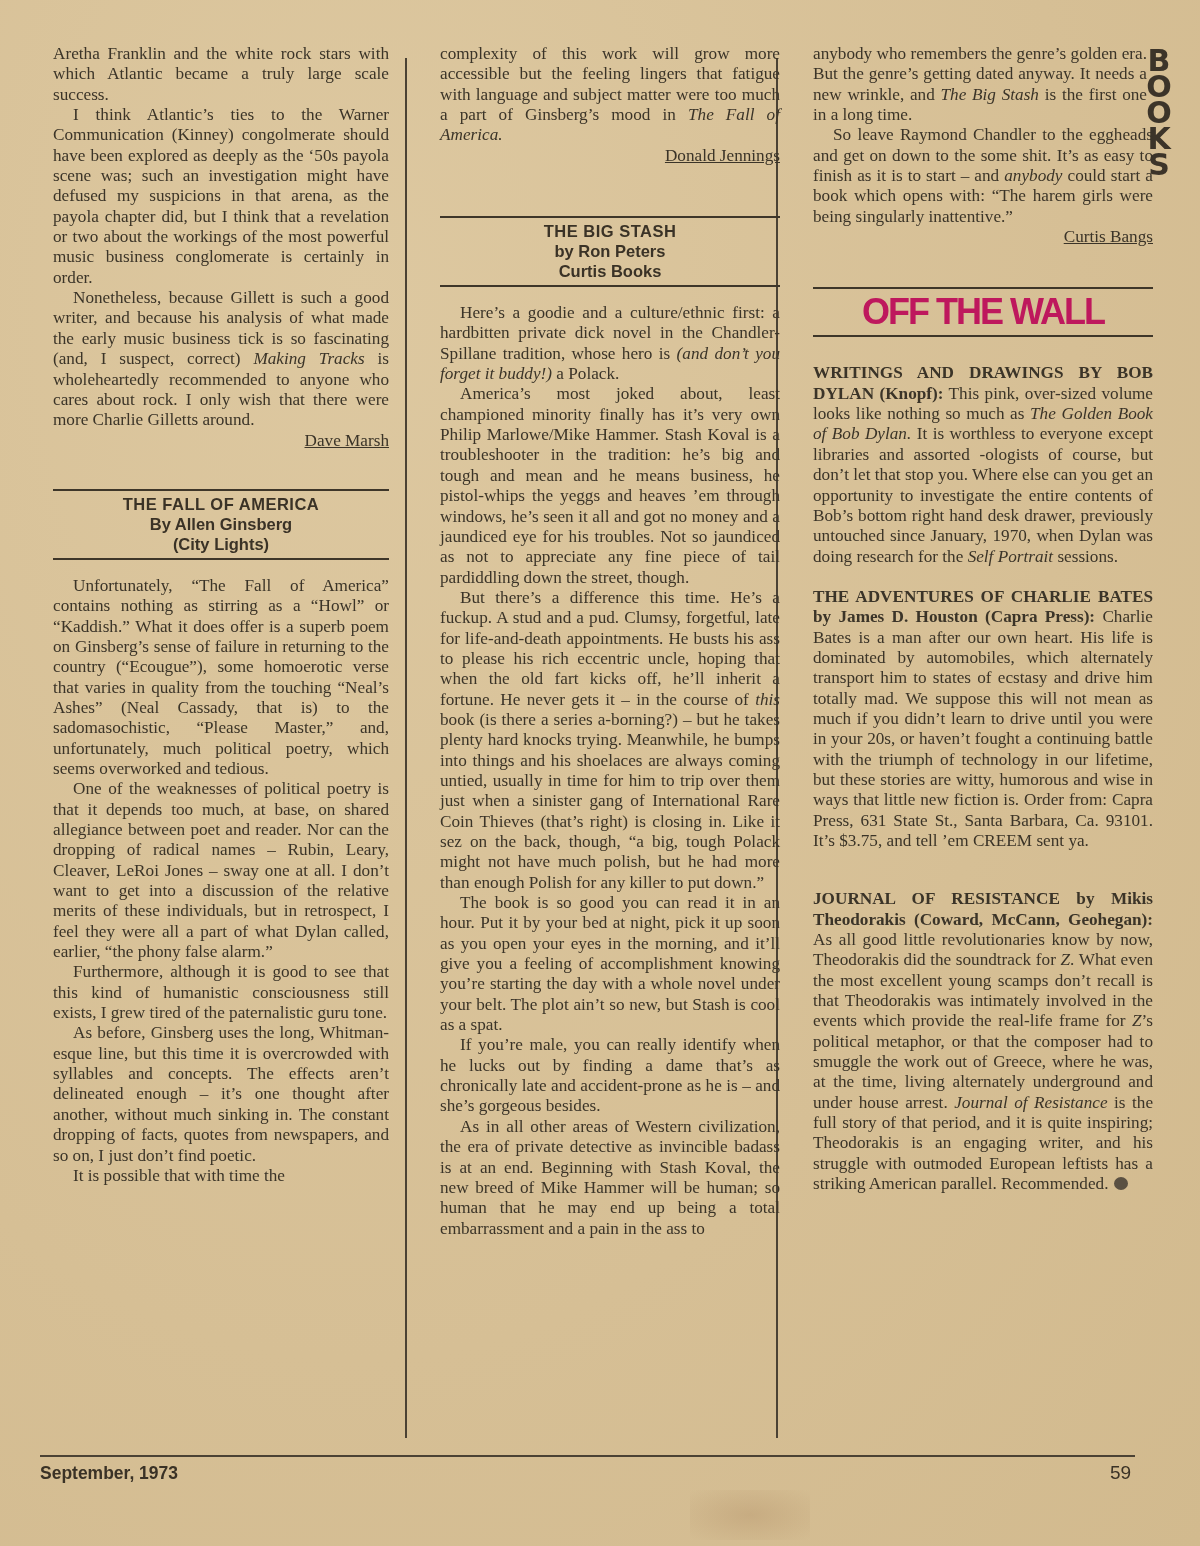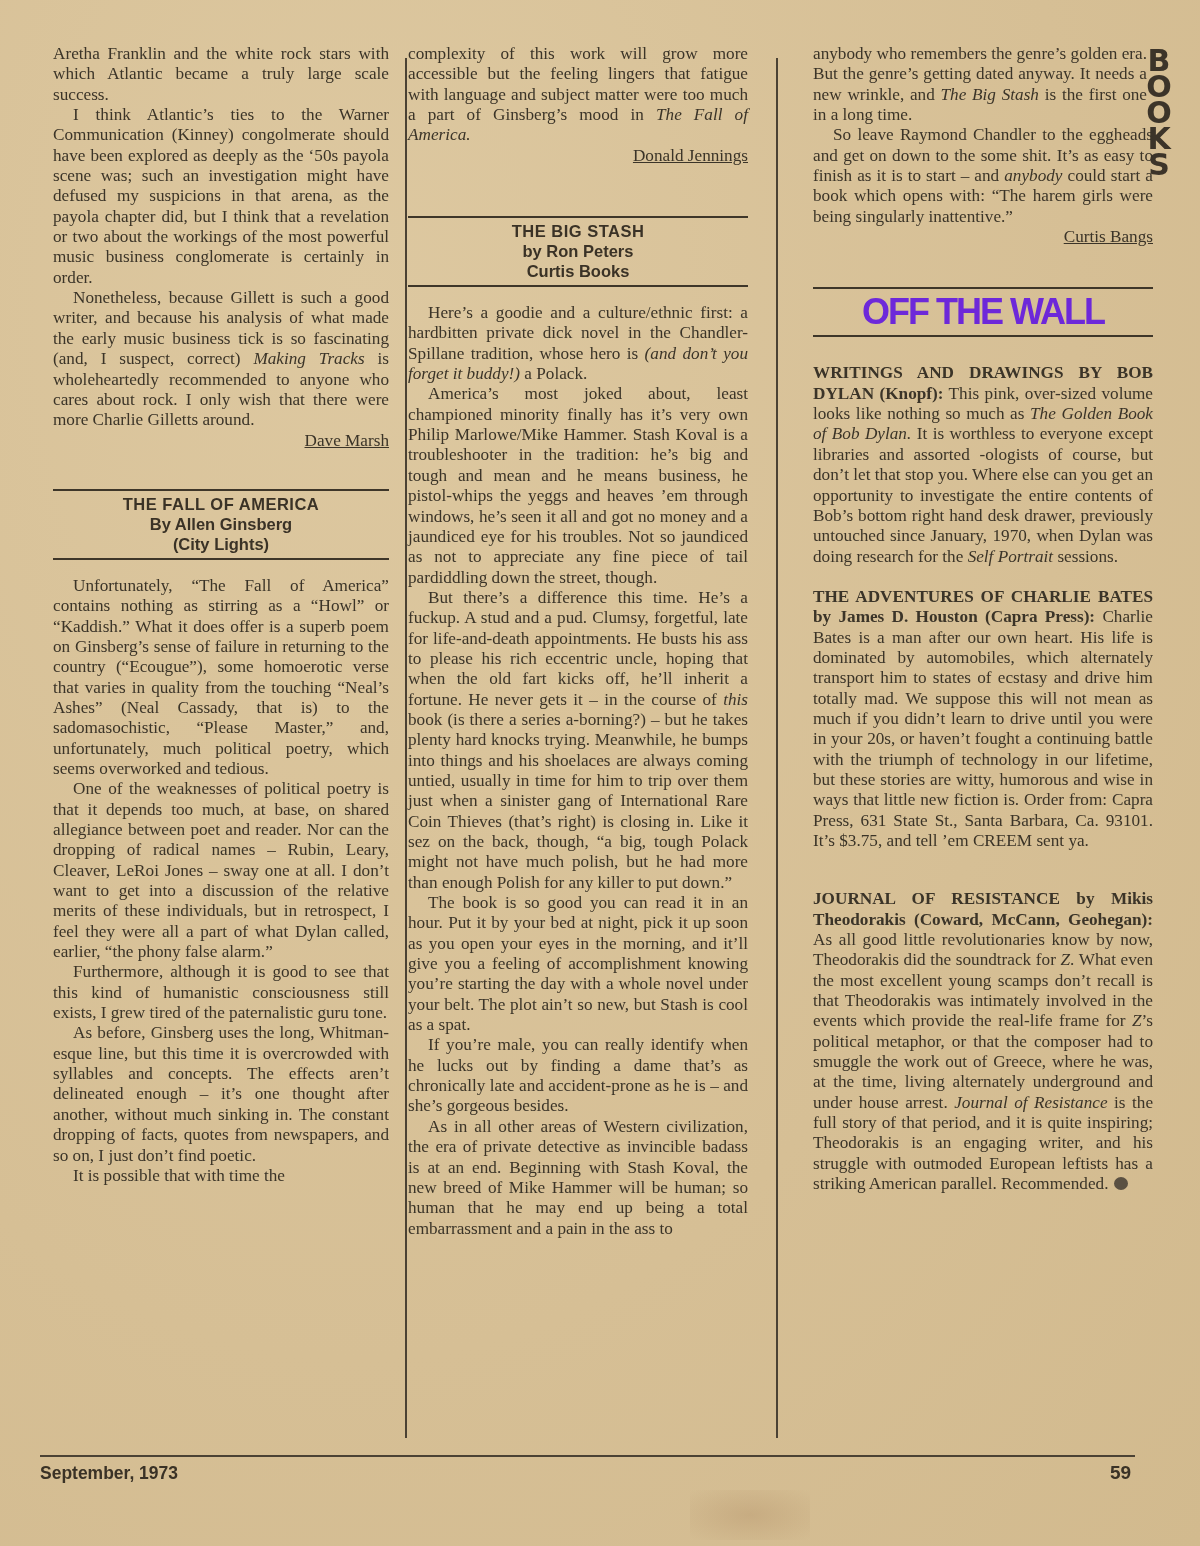--- a/index.html
+++ b/index.html
@@ -14,21 +14,21 @@
   }
   .col {
     position: absolute;
     top: 44px;
     font-size: 17.2px;
     line-height: 20.35px;
     text-align: justify;
     hyphens: manual;
   }
   .col1 { left: 53px; width: 336px; }
-  .col2 { left: 408px; width: 340px; }
+  .col2 { left: 440px; width: 340px; }
   .col3 { left: 813px; width: 340px; }
   .vrule {
     position: absolute; top: 58px; width: 1.5px; height: 1380px;
     background: #4b4234;
   }
   .vr1 { left: 405px; }
   .vr2 { left: 776px; }
   p { margin: 0; text-indent: 20px; }
   p.noindent { text-indent: 0; }
   .sig { text-align: right; text-indent: 0; text-decoration: underline; }
@@ -50,21 +50,21 @@
     border-top: 2px solid #3e3629;
     border-bottom: 2px solid #3e3629;
     text-align: center;
     font-family: "Liberation Sans", "DejaVu Sans", sans-serif;
     font-weight: bold;
     font-size: 36px;
     letter-spacing: -2px;
     line-height: 42px;
     padding: 2px 0 2px 0;
     margin: 0 0 26px 0;
-    color: #6d28d9;
+    color: #be185d;
   }
   b.lead { font-weight: bold; }
   i { font-style: italic; }
   .books-tab {
     position: absolute; left: 1143px; top: 48px;
     width: 32px;
     display: flex; flex-direction: column; align-items: center;
     font-family: "DejaVu Sans", "Liberation Sans", sans-serif;
     font-weight: bold; font-size: 30px; line-height: 26px;
     color: #3c3429;
@@ -72,21 +72,21 @@
   .footer-rule {
     position: absolute; left: 40px; top: 1455px; width: 1095px; height: 1.5px; background: #4b4234;
   }
   .footer-date {
     position: absolute; left: 40px; top: 1462px;
     font-family: "Liberation Sans", "DejaVu Sans", sans-serif; font-weight: bold; font-size: 19px;
     color: #3a3226; transform: scaleX(0.92); transform-origin: left;
   }
   .footer-page {
     position: absolute; left: 1110px; top: 1462px;
-    font-family: "Liberation Sans", "DejaVu Sans", sans-serif; font-weight: bold; font-size: 19px;
+    font-family: "Liberation Sans", "DejaVu Sans", sans-serif; font-weight: normal; font-size: 19px;
     color: #3a3226;
   }
   .endmark {
     display: inline-block; width: 14px; height: 13px; border-radius: 50%;
     background: #5a5042; vertical-align: -1px; margin-left: 6px;
   }
   .stain {
     position: absolute; left: 690px; top: 1490px; width: 120px; height: 50px;
     background: radial-gradient(ellipse, rgba(160,120,80,0.25), rgba(160,120,80,0));
   }

